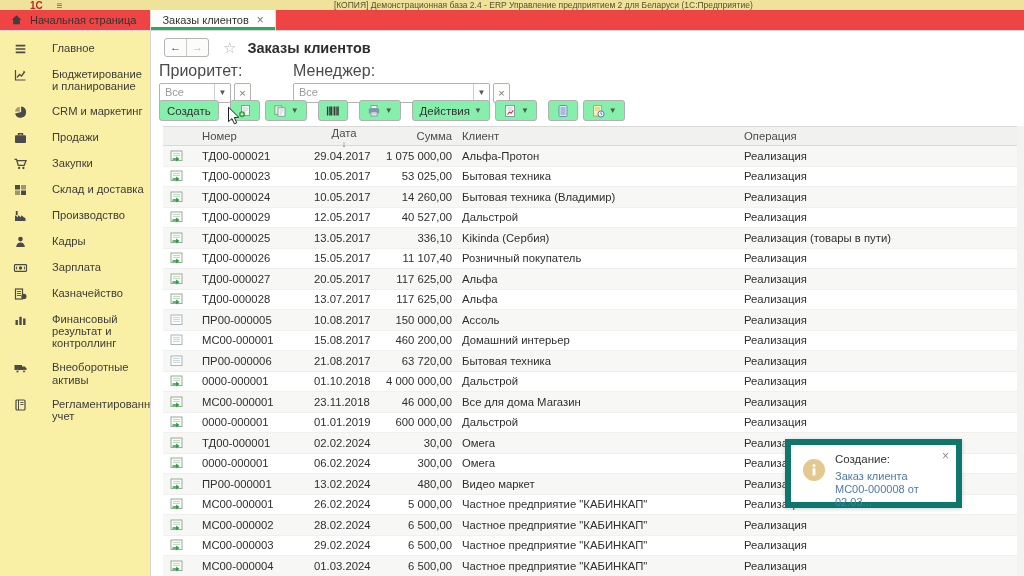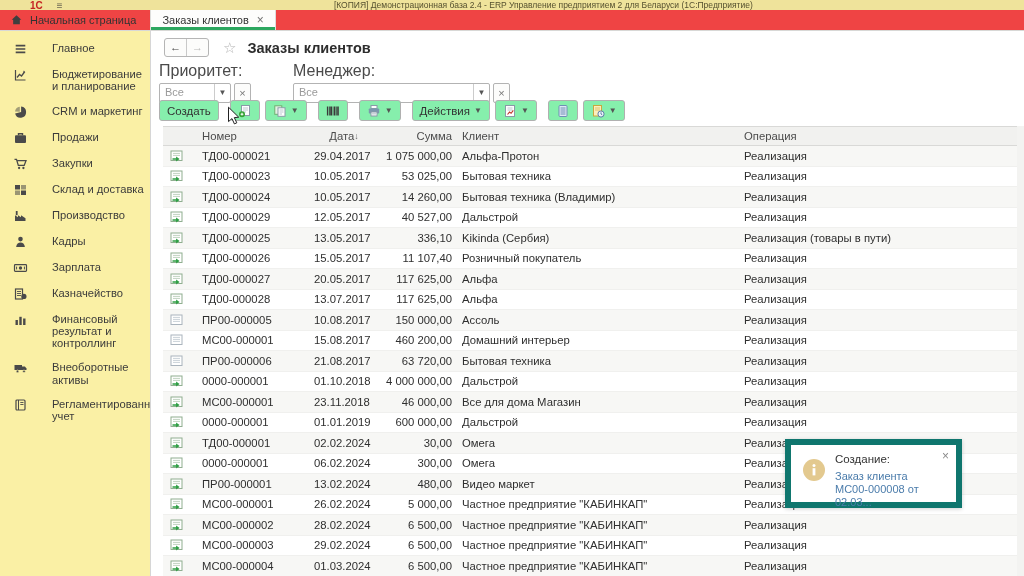--- a/index.html
+++ b/index.html
@@ -49,21 +49,21 @@
   .tbtn.grp{margin-left:6px;}
   .tbtn .ic{width:14px;height:14px;}
   .tbtn .caret{font-size:8px;color:#555;}
 
   .table{position:absolute;left:12px;top:95px;width:854px;}
   .thead{display:flex;height:20px;background:#f1f1ef;border-top:1px solid #d9d9d7;border-bottom:1px solid #d9d9d7;box-sizing:border-box;align-items:center;}
   .th{font-size:11.3px;color:#4c4c4c;padding:0 5px;box-sizing:border-box;display:flex;align-items:center;height:100%;}
   .c0{width:26px;flex:none;}
   .c1{width:112px;flex:none;margin-left:8px;}
   .c2{width:70px;flex:none;}
-  .th.c2{justify-content:center;}
+  .th.c2{justify-content:flex-start;flex-direction:column;}
   .c3{width:78px;flex:none;}
   .th.c3{justify-content:flex-end;}
   .c4{width:282px;flex:none;}
   .c5{flex:1;min-width:0;}
   .sortic{font-size:9px;color:#666;}
   .trow{display:flex;height:20.5px;align-items:center;border-bottom:1px solid #f0f0ee;box-sizing:border-box;}
   .trow:nth-child(odd){background:#f7f7f5;}
   .td{font-size:11.3px;color:#2f2f2f;padding:0 5px;white-space:nowrap;overflow:hidden;box-sizing:border-box;}
   .td.num{text-align:right;}
   .td.c0{padding-left:7px;}

